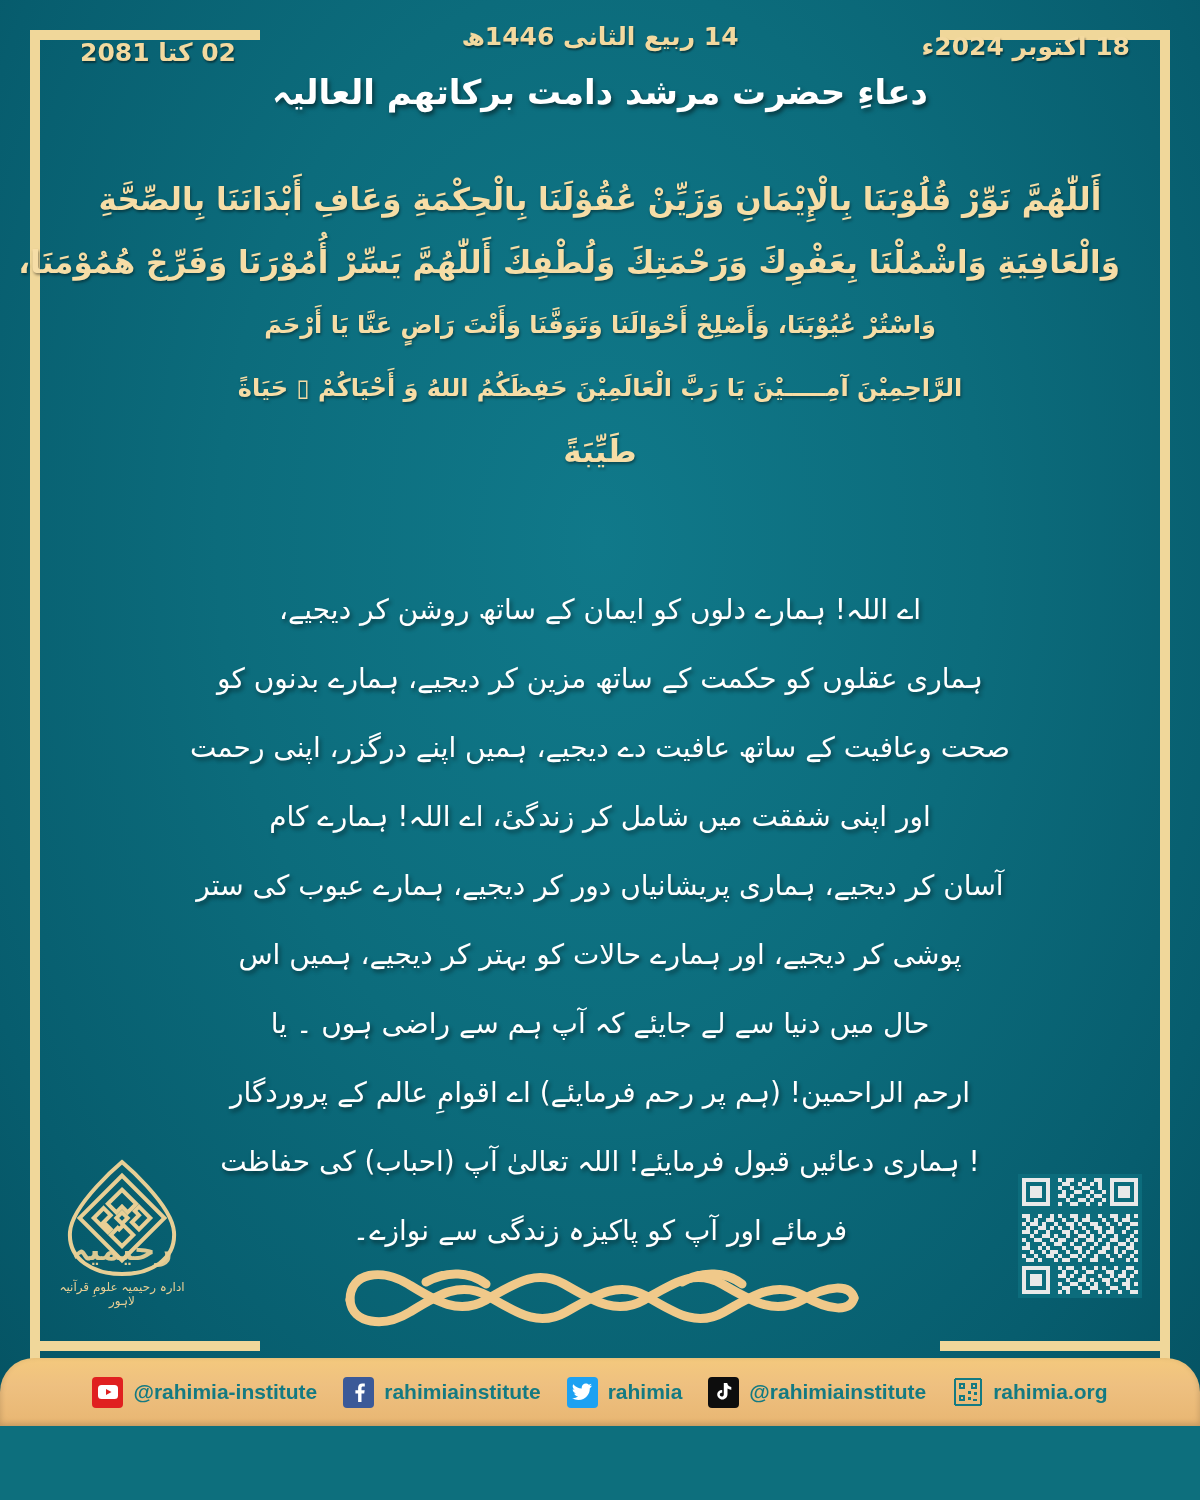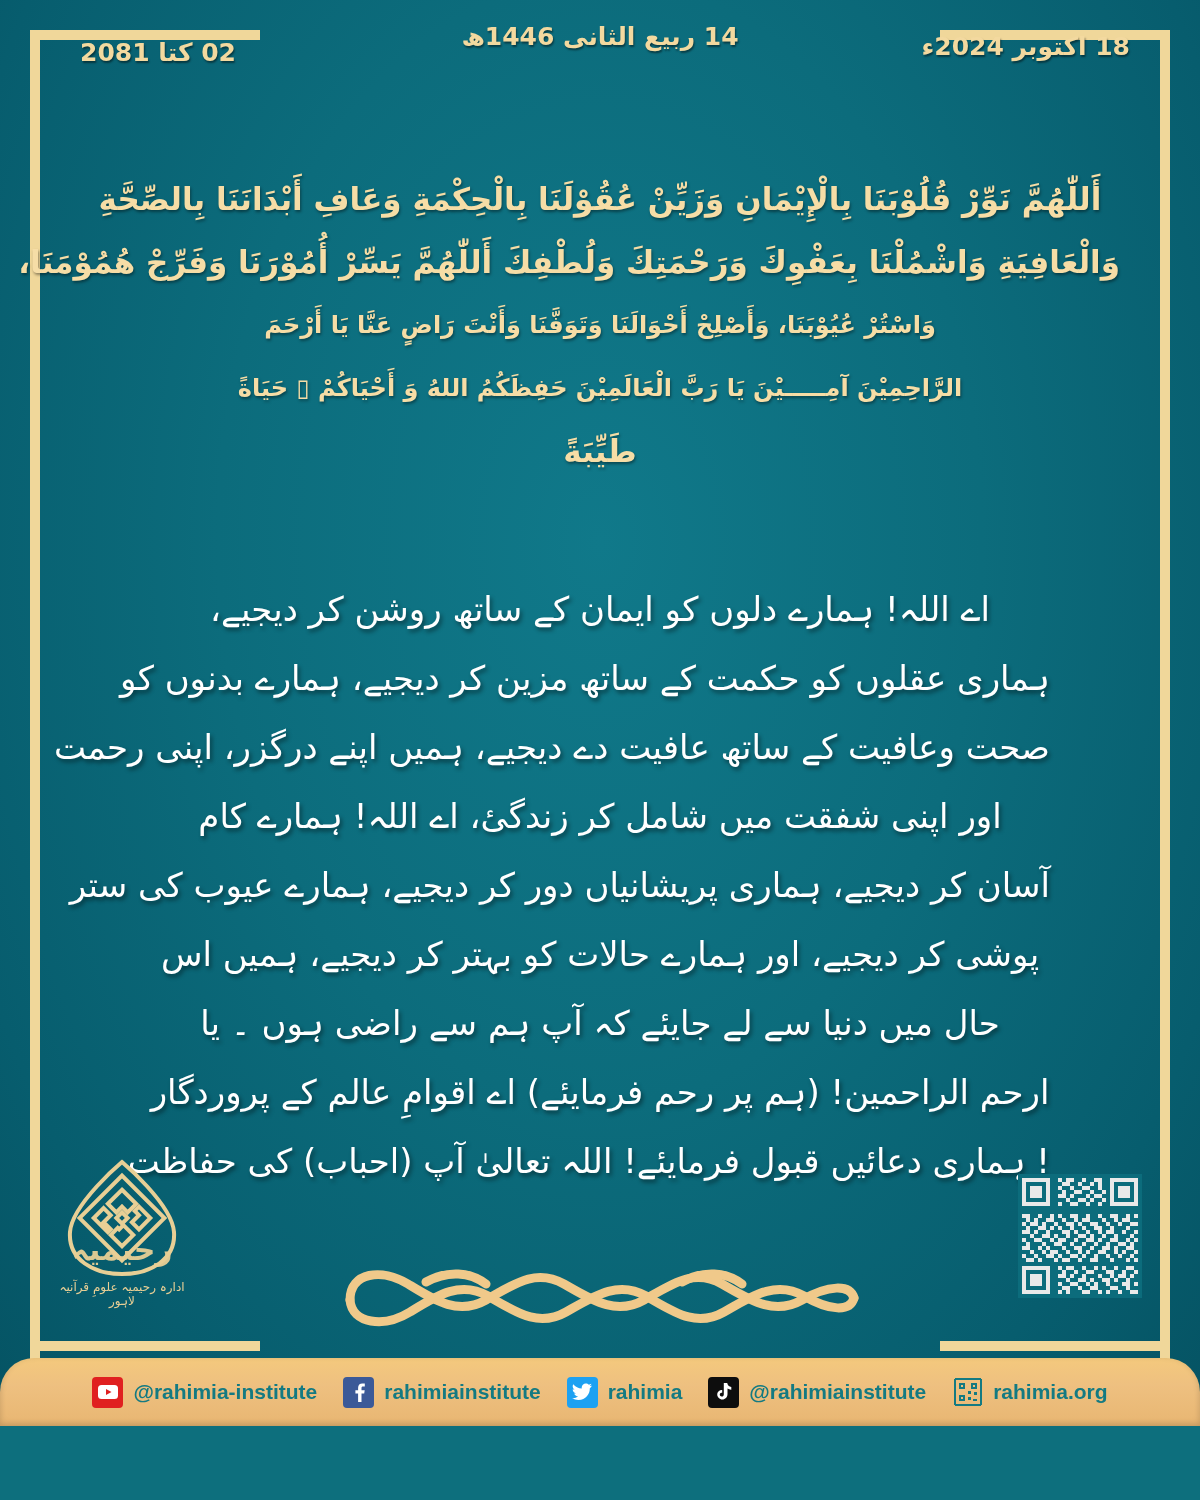--- a/index.html
+++ b/index.html
@@ -109,21 +109,21 @@
 
   
   .urdu {
     position: absolute;
     top: 575px;
     left: 150px;
     width: 900px;
     direction: rtl;
     text-align: center;
     color: #ffffff;
-    font-size: 34px;
+    font-size: 28px;
     line-height: 69px;
     text-shadow: 2px 3px 4px rgba(0,0,0,0.45);
   }
   .urdu .uline { display: block; white-space: nowrap; }
 
   
   .logo {
     position: absolute;
     left: 52px;
     bottom: 120px;
@@ -217,39 +217,41 @@
   <div class="frame-top-left"></div>
   <div class="frame-top-right"></div>
   <div class="frame-bot-left"></div>
   <div class="frame-bot-right"></div>
 
   <div class="hdr">
     <div class="hdr-date-left">02 کتا 2081</div>
     <div class="hdr-date-center">14 ربیع الثانی 1446ھ</div>
     <div class="hdr-date-right">18 اکتوبر 2024ء</div>
   </div>
+  <div class="title">دعاءِ حضرت مرشد دامت برکاتھم العالیہ</div>
 
   <div class="arabic">
     <span class="aline">أَللّٰهُمَّ نَوِّرْ قُلُوْبَنَا بِالْإِيْمَانِ وَزَيِّنْ عُقُوْلَنَا بِالْحِكْمَةِ وَعَافِ أَبْدَانَنَا بِالصِّحَّةِ</span>
     <span class="aline">وَالْعَافِيَةِ وَاشْمُلْنَا بِعَفْوِكَ وَرَحْمَتِكَ وَلُطْفِكَ أَللّٰهُمَّ يَسِّرْ أُمُوْرَنَا وَفَرِّجْ هُمُوْمَنَا،</span>
     <span class="aline small">وَاسْتُرْ عُيُوْبَنَا، وَأَصْلِحْ أَحْوَالَنَا وَتَوَفَّنَا وَأَنْتَ رَاضٍ عَنَّا يَا أَرْحَمَ</span>
     <span class="aline small">الرَّاحِمِيْنَ آمِـــــيْنَ يَا رَبَّ الْعَالَمِيْنَ حَفِظَكُمُ اللهُ وَ أَحْيَاكُمْ ▯ حَيَاةً</span>
     <span class="aline last">طَيِّبَةً</span>
   </div>
 
   <div class="urdu">
     <span class="uline">اے اللہ! ہمارے دلوں کو ایمان کے ساتھ روشن کر دیجیے،</span>
     <span class="uline">ہماری عقلوں کو حکمت کے ساتھ مزین کر دیجیے، ہمارے بدنوں کو</span>
     <span class="uline">صحت وعافیت کے ساتھ عافیت دے دیجیے، ہمیں اپنے درگزر، اپنی رحمت</span>
     <span class="uline">اور اپنی شفقت میں شامل کر زندگیٔ، اے اللہ! ہمارے کام</span>
     <span class="uline">آسان کر دیجیے، ہماری پریشانیاں دور کر دیجیے، ہمارے عیوب کی ستر</span>
     <span class="uline">پوشی کر دیجیے، اور ہمارے حالات کو بہتر کر دیجیے، ہمیں اس</span>
     <span class="uline">حال میں دنیا سے لے جایئے کہ آپ ہم سے راضی ہوں ۔ یا</span>
     <span class="uline">ارحم الراحمین! (ہم پر رحم فرمایئے) اے اقوامِ عالم کے پروردگار</span>
     <span class="uline">! ہماری دعائیں قبول فرمایئے! اللہ تعالیٰ آپ (احباب) کی حفاظت</span>
+    <span class="uline">فرمائے اور آپ کو پاکیزہ زندگی سے نوازے۔</span>
   </div>
 
   <div class="logo">
     <svg width="140" height="130" viewBox="0 0 140 130">
       <path d="M70 6 C70 6 20 48 18 76 C16 104 42 118 70 118 C98 118 124 104 122 76 C120 48 70 6 70 6 Z" fill="none" stroke="#e8cf95" stroke-width="4"></path>
       <g transform="translate(70,62) rotate(45)" fill="none" stroke="#e8cf95" stroke-width="4">
         <rect x="-30" y="-30" width="60" height="60"></rect>
         <path d="M-20 -20 H0 V-8 H-8 V0 H-20 Z"></path>
         <path d="M4 -20 H20 V-4 H10 V-14 H4 Z"></path>
         <path d="M-20 6 H-10 V16 H0 V20 H-20 Z"></path>

